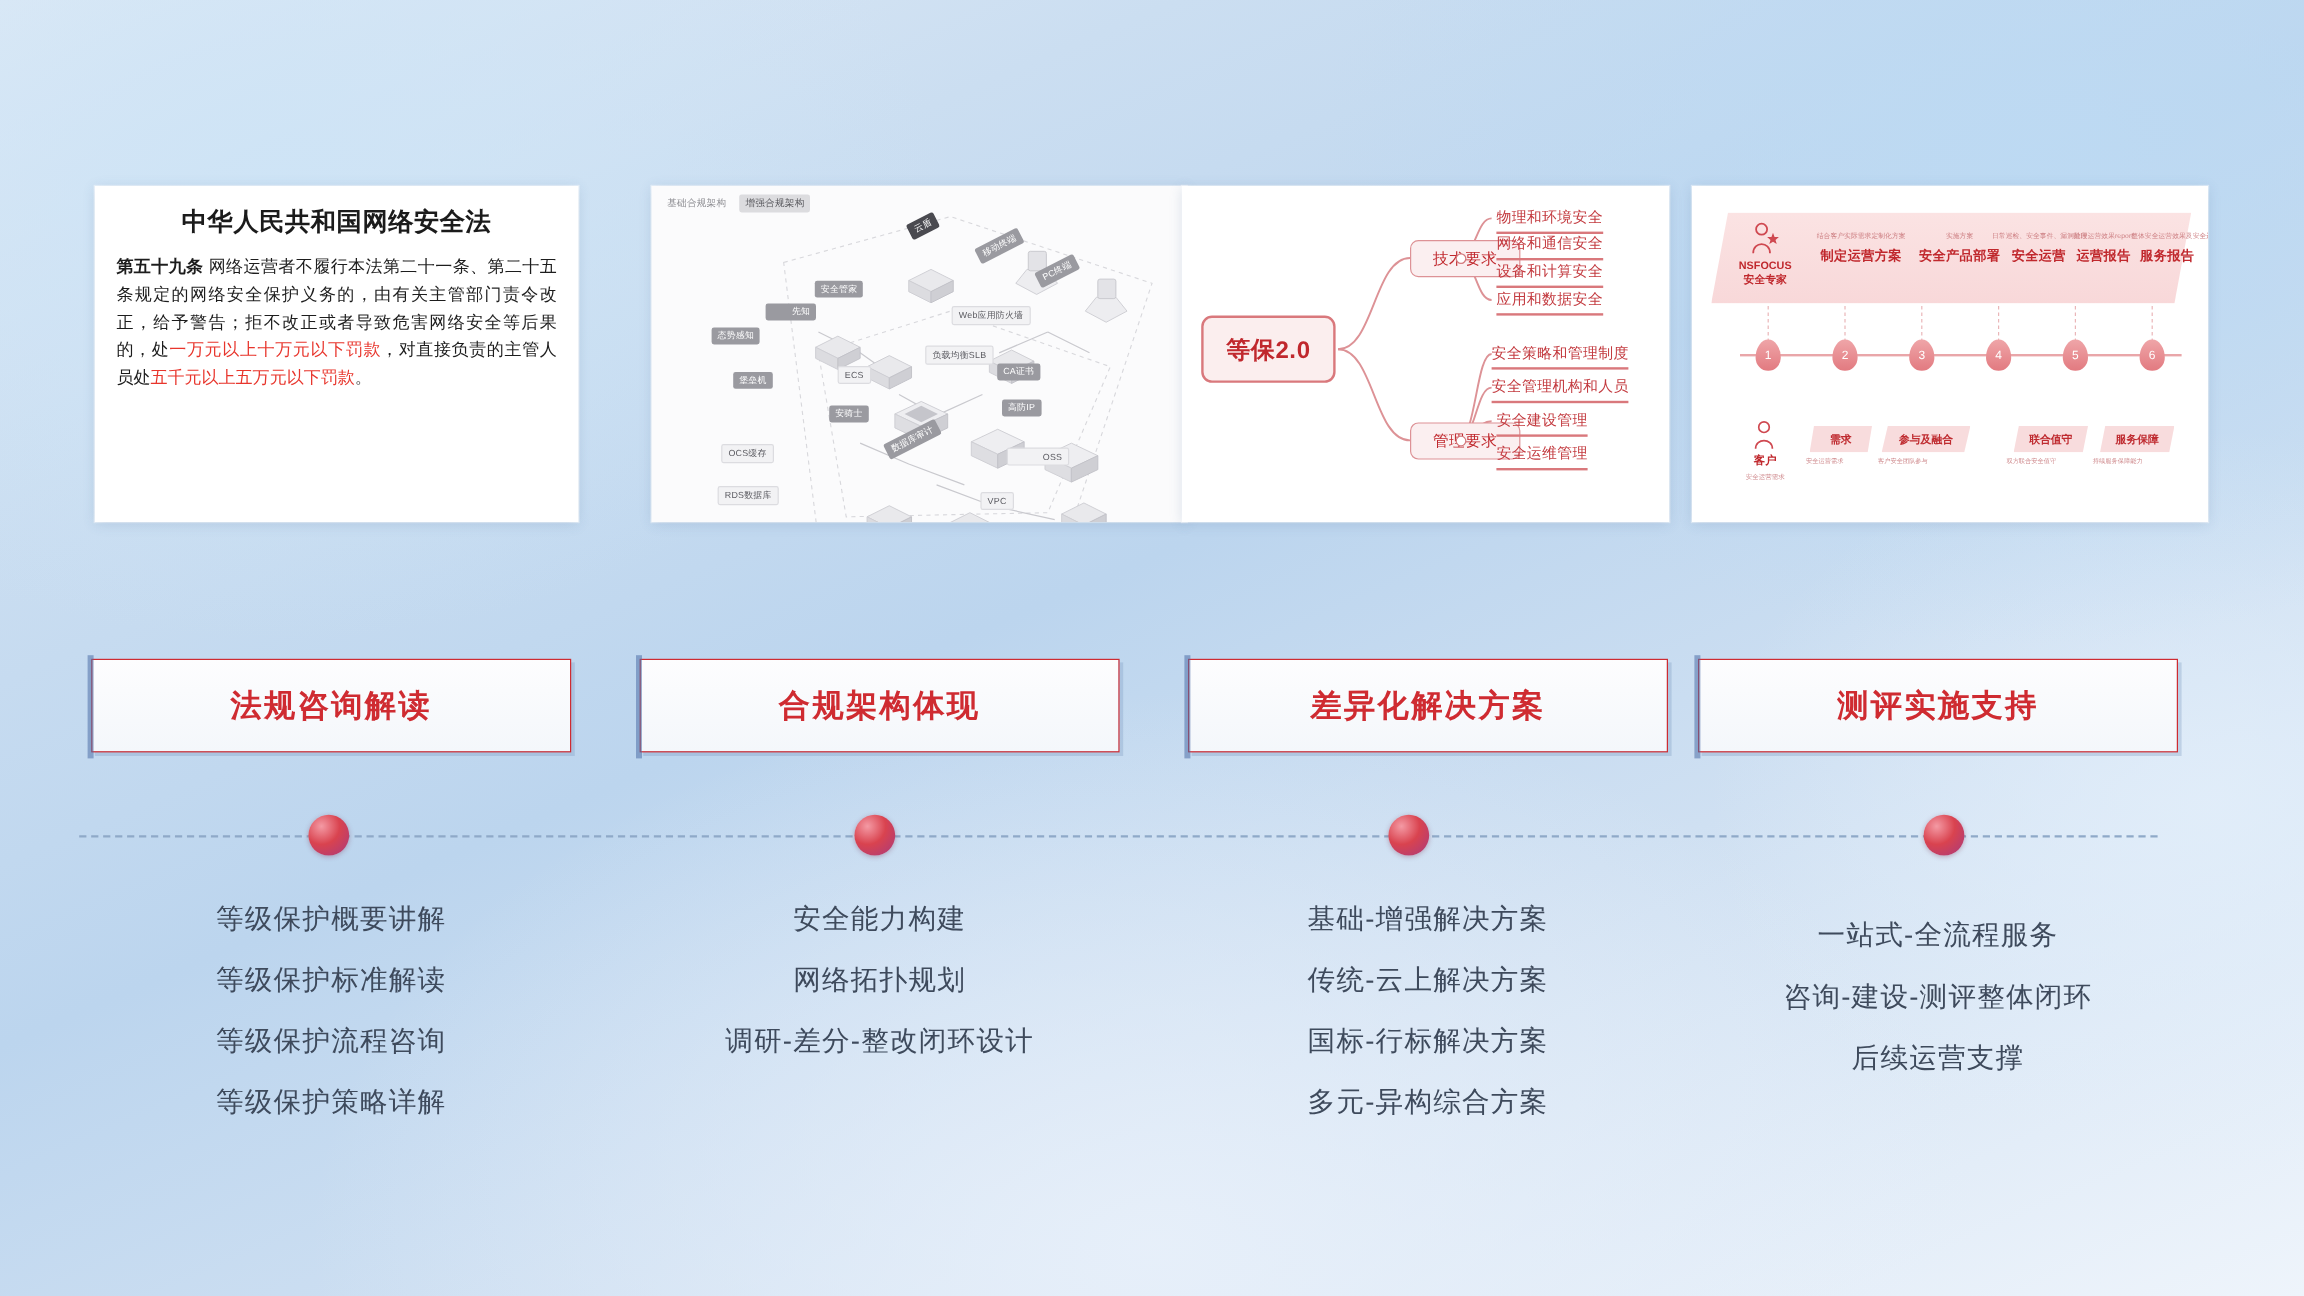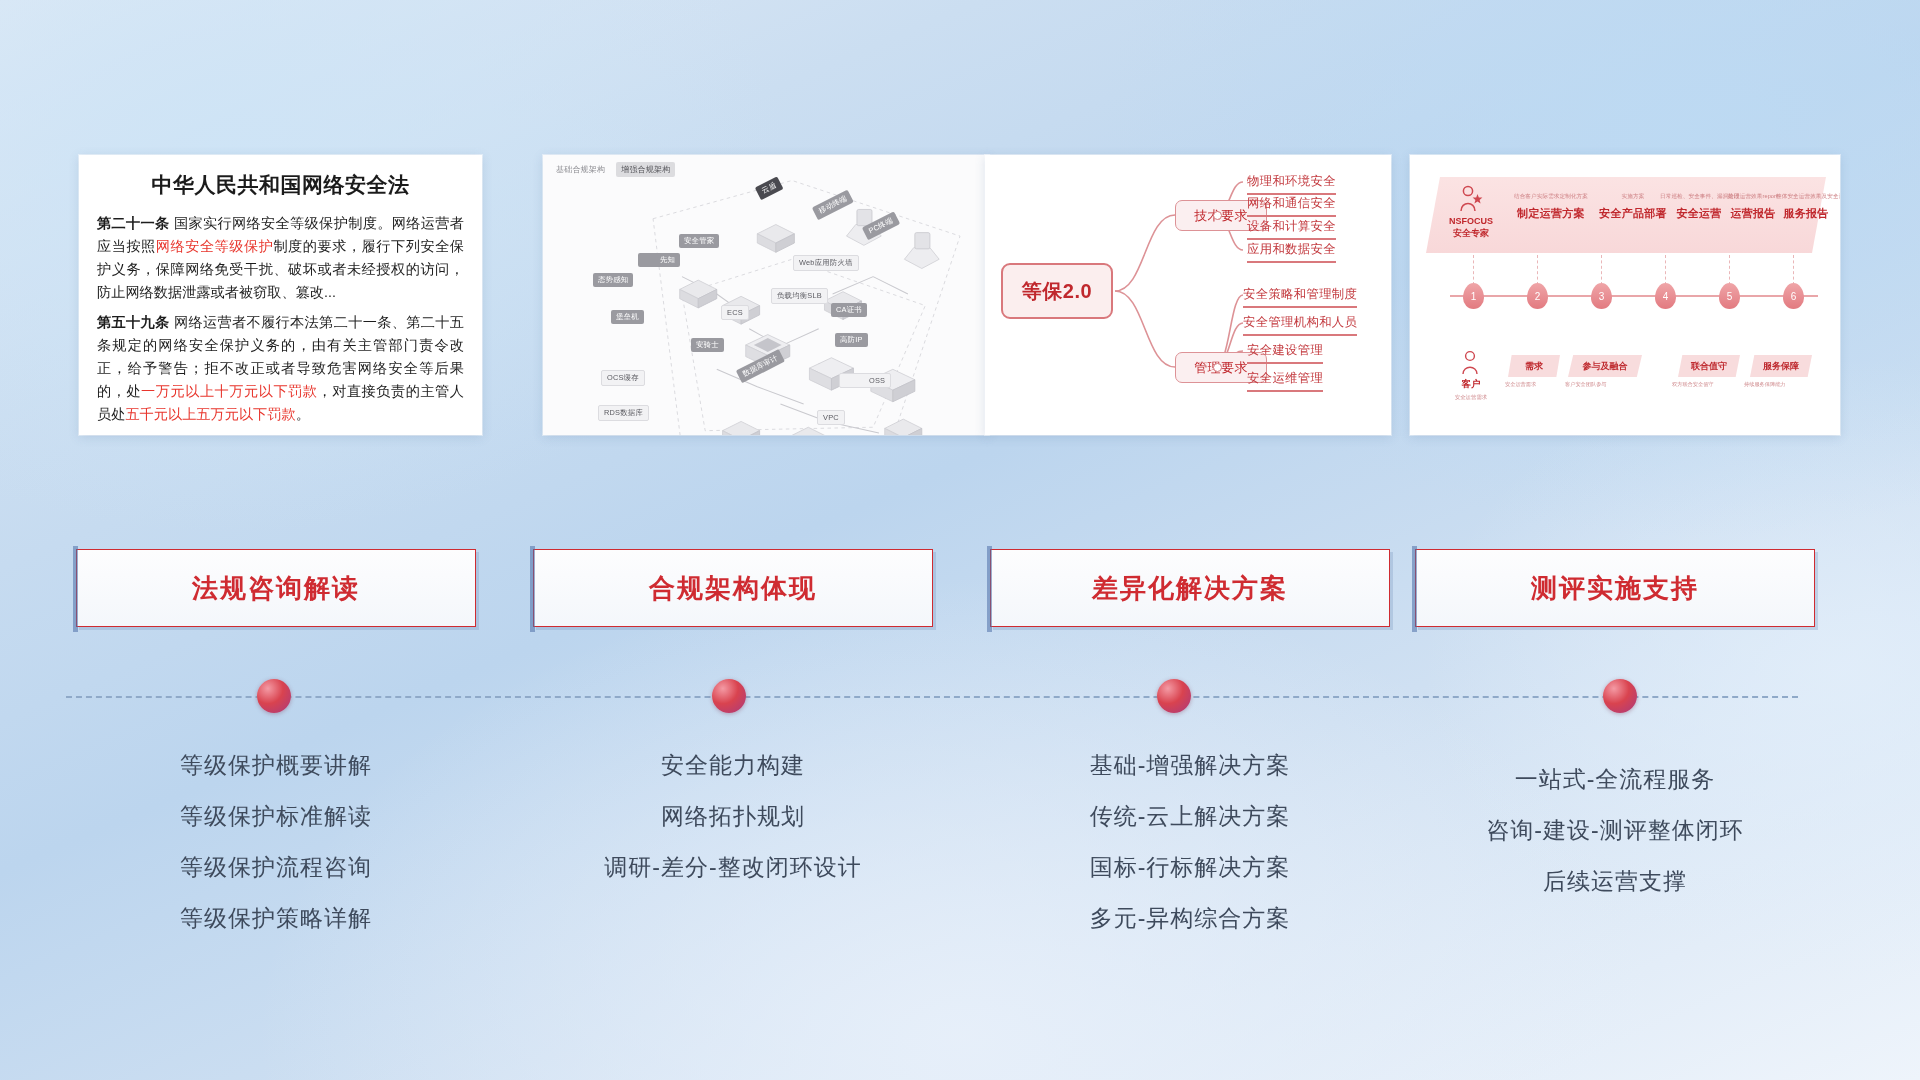--- a/index.html
+++ b/index.html
@@ -152,23 +152,20 @@
 <body>
 
 <div id="root">
 
   <div class="cards">
 
     <div class="card c1">
       <div class="law">
         <div class="law-title">中华人民共和国网络安全法</div>
         <div class="law-p">
-          <b>第二十一条</b><span> 国家实行网络安全等级保护制度。网络运营者应当按照</span><span class="hl">网络安全等级保护</span><span>制度的要求，履行下列安全保护义务，保障网络免受干扰、破坏或者未经授权的访问，防止网络数据泄露或者被窃取、篡改...</span>
-        </div>
-        <div class="law-p">
           <b>第五十九条</b><span> 网络运营者不履行本法第二十一条、第二十五条规定的网络安全保护义务的，由有关主管部门责令改正，给予警告；拒不改正或者导致危害网络安全等后果的，处</span><span class="hl">一万元以上十万元以下罚款</span><span>，对直接负责的主管人员处</span><span class="hl">五千元以上五万元以下罚款</span><span>。</span>
         </div>
       </div>
     </div>
 
     <div class="card c2">
       <div class="arch">
         <div class="arch-tabs">
           <span class="arch-tab">基础合规架构</span>
           <span class="arch-tab on">增强合规架构</span>
@@ -247,21 +244,21 @@
               <polygon points="0,8 16,16 16,24 0,16" fill="#dcdce0" stroke="#cfcfd4" stroke-width="0.7"></polygon>
               <polygon points="32,8 16,16 16,24 32,16" fill="#cfcfd4" stroke="#c2c2c8" stroke-width="0.7"></polygon>
             </g>
           </g>
         </svg>
         <span class="node-lab dk rot" style="left:215px; top:32px;">云盾</span>
         <span class="node-lab" style="left:136px; top:79px;">安全管家</span>
         <span class="node-lab" style="left:95px; top:98px;padding-left:22px;">先知</span>
         <span class="node-lab" style="left:50px; top:118px;">态势感知</span>
         <span class="node-lab" style="left:68px; top:155px;">堡垒机</span>
-        <span class="node-lab lt" style="left:178px; top:150px;text-align:right;">ECS</span>
+        <span class="node-lab lt" style="left:155px; top:150px;text-align:right;">ECS</span>
         <span class="node-lab" style="left:148px; top:183px;">安骑士</span>
         <span class="node-lab lt" style="left:58px; top:215px;">OCS缓存</span>
         <span class="node-lab lt" style="left:55px; top:250px;">RDS数据库</span>
         <span class="node-lab rot" style="left:196px; top:215px;">数据库审计</span>
         <span class="node-lab lt" style="left:250px; top:100px;">Web应用防火墙</span>
         <span class="node-lab lt" style="left:228px; top:133px;">负载均衡SLB</span>
         <span class="node-lab" style="left:288px; top:148px;">CA证书</span>
         <span class="node-lab" style="left:292px; top:178px;">高防IP</span>
         <span class="node-lab lt" style="left:296px; top:218px;padding-left:29px;">OSS</span>
         <span class="node-lab lt" style="left:274px; top:255px;">VPC</span>

